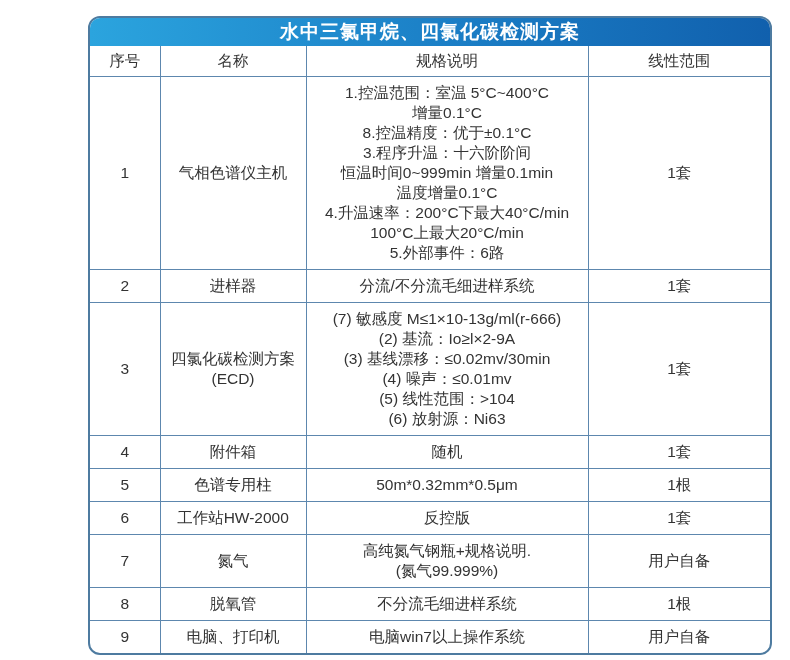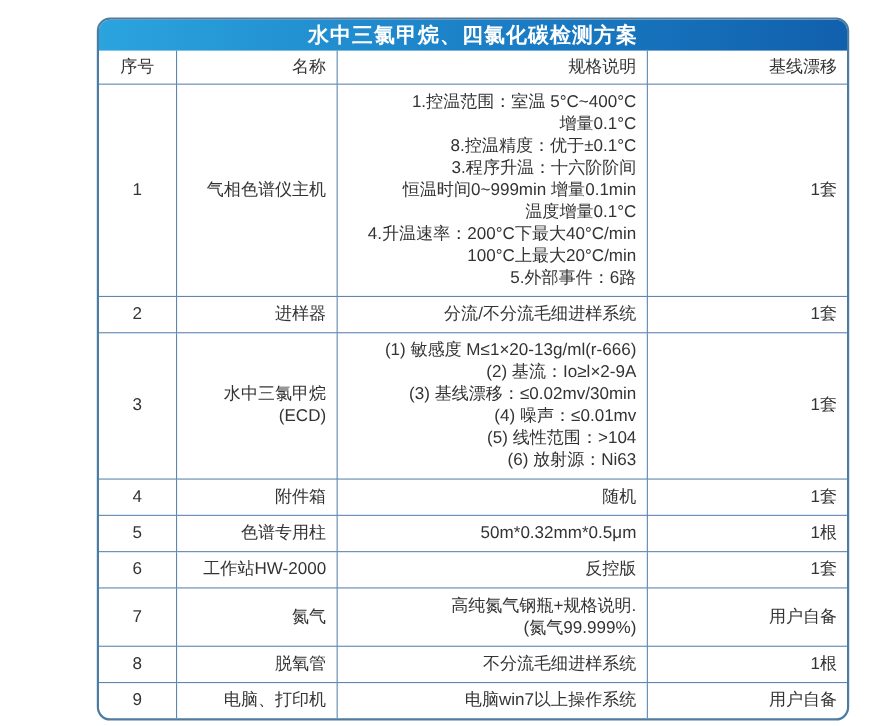--- a/index.html
+++ b/index.html
@@ -39,21 +39,21 @@
     font-size: 15.5px;
     color: #333333;
     table-layout: fixed;
   }
   table.spec th,
   table.spec td {
     border: 1px solid #5d87ae;
     padding: 6px 9px;
     line-height: 20px;
     vertical-align: middle;
-    text-align: right;
+    text-align: center;
     font-weight: 400;
     word-break: break-all;
   }
   table.spec thead th {
     padding: 5px 9px;
     color: #333333;
     margin-top: 18px;
   }
   .c-no { text-align: center !important; }
   .col-no   { width: 70px; }
@@ -72,21 +72,21 @@
       <col class="col-no">
       <col class="col-name">
       <col class="col-spec">
       <col class="col-qty">
     </colgroup>
     <thead>
       <tr>
         <th class="c-no">序号</th>
         <th>名称</th>
         <th>规格说明</th>
-        <th>基线漂移</th>
+        <th>线性范围</th>
       </tr>
     </thead>
     <tbody>
   <tr>
     <td class="c-no">1</td>
     <td class="c-name">
             <div>气相色谱仪主机</div>
           </td>
     <td class="c-spec">
             <div>1.控温范围：室温 5°C~400°C</div>
@@ -109,25 +109,25 @@
           </td>
     <td class="c-spec">
             <div>分流/不分流毛细进样系统</div>
           </td>
     <td class="c-qty">1套</td>
   </tr>
 
   <tr>
     <td class="c-no">3</td>
     <td class="c-name">
-            <div>水中三氯甲烷</div>
+            <div>四氯化碳检测方案</div>
             <div>(ECD)</div>
           </td>
     <td class="c-spec">
-            <div>(1) 敏感度 M≤1×20-13g/ml(r-666)</div>
+            <div>(7) 敏感度 M≤1×10-13g/ml(r-666)</div>
             <div>(2) 基流：Io≥l×2-9A</div>
             <div>(3) 基线漂移：≤0.02mv/30min</div>
             <div>(4) 噪声：≤0.01mv</div>
             <div>(5) 线性范围：&gt;104</div>
             <div>(6) 放射源：Ni63</div>
           </td>
     <td class="c-qty">1套</td>
   </tr>
 
   <tr>

